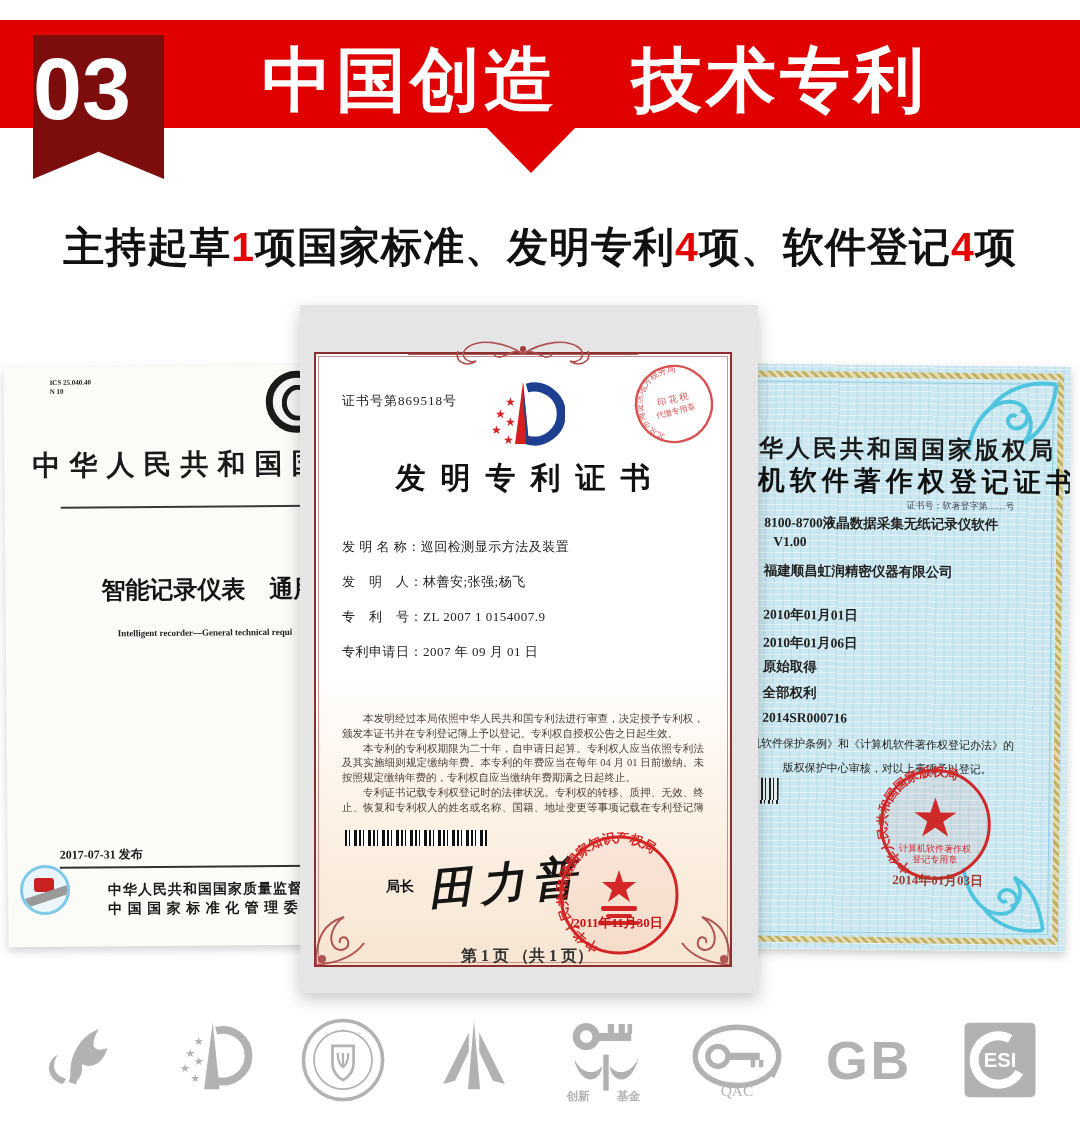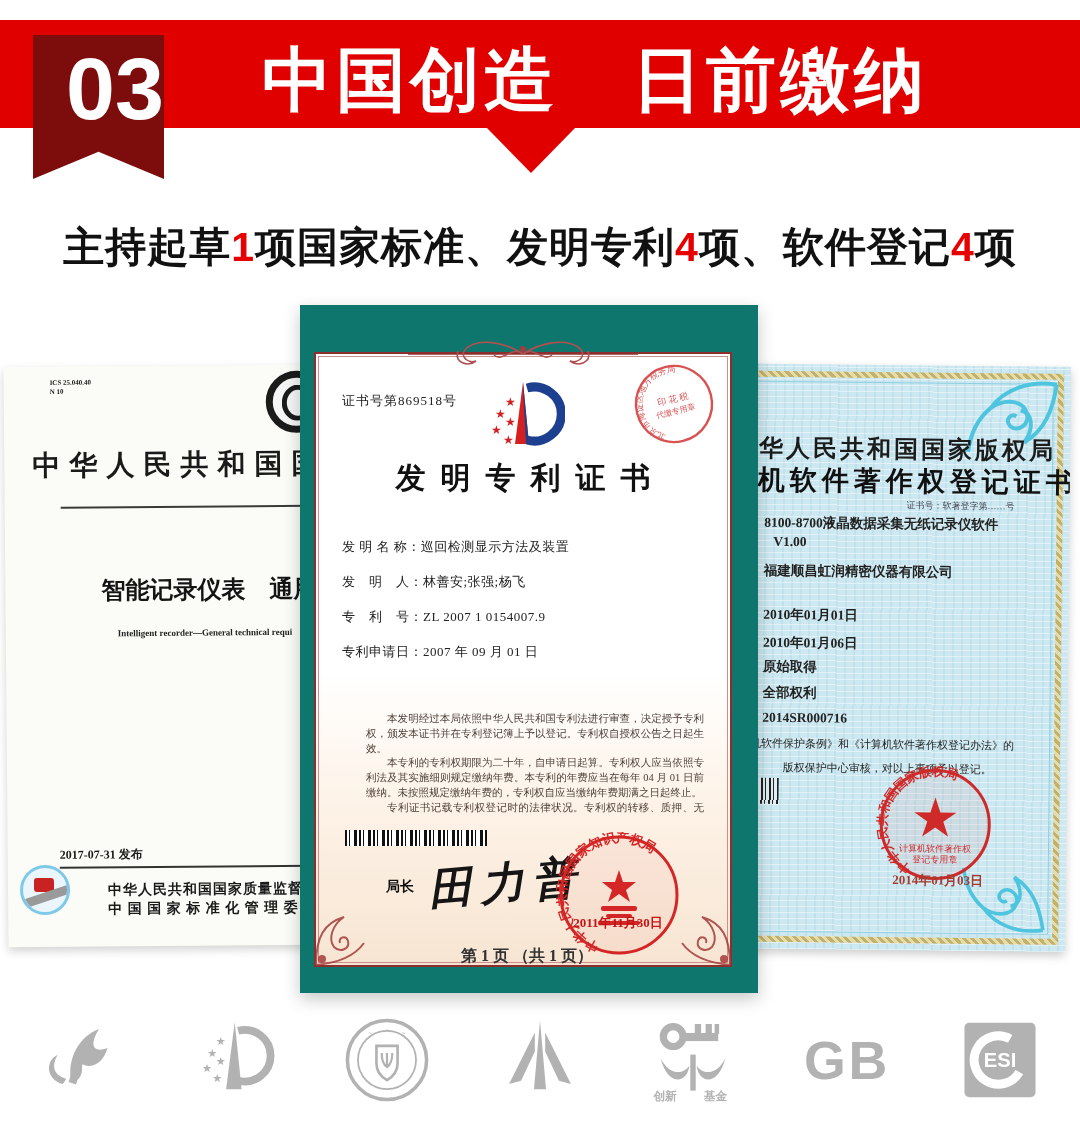--- a/index.html
+++ b/index.html
@@ -7,21 +7,21 @@
          font-family:"Liberation Sans",sans-serif;}
   
   .banner{position:absolute;top:20px;left:0;width:1080px;height:108px;background:#e00000;}
   .banner-title{position:absolute;top:22px;left:150px;right:40px;text-align:center;color:#fff;
                 font-size:70px;font-weight:bold;letter-spacing:4px;line-height:1.1;white-space:nowrap;}
   .pointer{position:absolute;top:127px;left:486px;width:0;height:0;
            border-left:45px solid transparent;border-right:45px solid transparent;
            border-top:46px solid #e00000;}
   .ribbon{position:absolute;top:35px;left:33px;width:131px;height:144px;background:#7d0d0d;
           clip-path:polygon(0 0,100% 0,100% 100%,50% 81%,0 100%);}
-  .ribbon-number{position:absolute;top:10px;left:0;width:100%;text-align:right;color:#fff;
+  .ribbon-number{position:absolute;top:10px;left:0;width:100%;text-align:left;color:#fff;
                  font-size:88px;font-weight:bold;line-height:1;}
   
   .subtitle{position:absolute;top:220px;left:0;width:1080px;text-align:center;
             font-size:41px;font-weight:bold;color:#111;letter-spacing:1px;white-space:nowrap;}
   .subtitle .red{color:#e60000;}
   
   .serif{font-family:"Liberation Serif","DejaVu Serif",serif;}
   
   .cert-left{position:absolute;left:6px;top:366px;width:304px;height:580px;background:#fbfbf8;
              box-shadow:0 4px 10px rgba(0,0,0,.18);transform:rotate(-0.5deg);z-index:1;overflow:hidden;}
@@ -37,34 +37,34 @@
   .cl-eng{position:absolute;left:112px;top:262px;font-size:9px;font-weight:bold;color:#222;white-space:nowrap;}
   .cl-date{position:absolute;left:52px;top:480px;right:-4px;border-bottom:2px solid #333;
            font-size:12px;font-weight:bold;color:#1a1a1a;padding-bottom:3px;}
   .cl-issuer{position:absolute;left:100px;top:514px;font-size:14px;font-weight:bold;color:#1a1a1a;
              line-height:19px;white-space:nowrap;letter-spacing:1px;}
   .cl-badge{position:absolute;left:12px;top:498px;width:44px;height:44px;border-radius:50%;
             border:3px solid #7ec8e8;background:#eaf6fc;overflow:hidden;}
   .cl-badge .blob{position:absolute;left:11px;top:10px;width:20px;height:14px;background:#c92222;border-radius:3px;}
   .cl-badge .band{position:absolute;left:-6px;top:24px;width:60px;height:9px;background:#9a9a9a;transform:rotate(-18deg);}
   
-  .cert-center{position:absolute;left:300px;top:305px;width:458px;height:688px;background:#0f766e;
+  .cert-center{position:absolute;left:300px;top:305px;width:458px;height:688px;background:#e5e5e5;
                box-shadow:0 6px 16px rgba(0,0,0,.22);z-index:3;}
   .cc-frame{position:absolute;left:14px;right:26px;top:47px;bottom:26px;border:2px solid #8d2f2f;
             background:linear-gradient(180deg,#ffffff 0%,#ffffff 52%,#fdf2e6 75%,#f7e5d2 100%);}
   .cc-frame::before{content:"";position:absolute;inset:2px;border:1px solid #c98f8f;pointer-events:none;}
   .cc-ornament{position:absolute;top:-17px;left:50%;transform:translateX(-50%);}
   .cc-certno{position:absolute;left:26px;top:38px;font-size:13px;color:#222;letter-spacing:1px;}
   .cc-logo{position:absolute;left:50%;transform:translateX(-50%);top:24px;}
   .cc-stamp{position:absolute;right:14px;top:8px;transform:rotate(-14deg);opacity:.9;}
   .cc-title{position:absolute;left:0;right:0;top:104px;text-align:center;font-size:30px;font-weight:bold;
             color:#111;letter-spacing:15px;text-indent:15px;}
   .cc-fields{position:absolute;left:26px;right:20px;top:184px;}
   .cc-field{height:35px;font-size:13px;color:#222;letter-spacing:.5px;}
-  .cc-paras{position:absolute;left:26px;right:26px;top:358px;height:104px;overflow:hidden;margin-left:24px;}
+  .cc-paras{position:absolute;left:26px;right:26px;top:358px;height:104px;overflow:hidden;}
   .cc-paras p{margin:0;text-indent:2em;font-size:10.5px;line-height:14.8px;color:#4c3e36;text-align:justify;}
   .cc-barcode{position:absolute;left:29px;top:476px;width:142px;height:16px;
               background:repeating-linear-gradient(90deg,#111 0 2px,#fff 2px 4px,#111 4px 5px,#fff 5px 9px,#111 9px 12px,#fff 12px 14px);}
   .cc-director{position:absolute;left:70px;top:524px;font-size:14px;font-weight:bold;color:#111;}
   .cc-sign{position:absolute;left:112px;top:500px;font-size:44px;font-weight:bold;font-style:italic;
            color:#151515;letter-spacing:8px;transform:rotate(-5deg);}
   .cc-seal{position:absolute;left:240px;top:478px;}
   .cc-sealdate{position:absolute;left:236px;top:560px;width:132px;text-align:center;
                font-size:13px;font-weight:bold;color:#c41414;}
   .cc-footer{position:absolute;left:8px;right:0;top:592px;text-align:center;font-size:16px;color:#333;font-weight:bold;}
@@ -103,21 +103,21 @@
   .logo svg{display:block;}
   .gray{fill:#b2b2b2;}
   .gray-s{stroke:#b2b2b2;fill:none;}
 </style>
 </head>
 <body>
 
 <div class="stage">
 
   <div class="banner">
-    <div class="banner-title">中国创造　日前缴纳</div>
+    <div class="banner-title">中国创造　技术专利</div>
   </div>
   <div class="pointer"></div>
   <div class="ribbon">
     <div class="ribbon-number">03</div>
   </div>
 
   <div class="subtitle"><span>主持起草</span><span class="red">1</span><span>项国家标准、发明专利</span><span class="red">4</span><span>项、软件登记</span><span class="red">4</span><span>项</span></div>
 
   <div class="cert-left serif">
     <div class="cl-ics">
@@ -334,20 +334,31 @@
         <rect class="gray" x="64" y="10" width="7" height="11"></rect>
         <rect class="gray" x="74" y="10" width="5" height="11"></rect>
         <path class="gray" d="M14 48 C24 68 40 66 46 56 C44 76 22 80 14 48 Z"></path>
         <path class="gray" d="M86 48 C76 68 60 66 54 56 C56 76 78 80 86 48 Z"></path>
         <rect class="gray" x="47" y="44" width="6" height="40"></rect>
         <text x="6" y="94" class="gray" font-size="13" font-weight="bold">创新</text>
         <text x="62" y="94" class="gray" font-size="13" font-weight="bold">基金</text>
       </svg>
     </div>
 
+    <div class="logo">
+      <svg width="100" height="84" viewBox="0 0 110 92">
+        <ellipse cx="55" cy="42" rx="46" ry="32" class="gray-s" stroke-width="6"></ellipse>
+        <circle cx="34" cy="42" r="11" class="gray-s" stroke-width="6"></circle>
+        <rect class="gray" x="44" y="38" width="36" height="8"></rect>
+        <rect class="gray" x="70" y="46" width="5" height="8"></rect>
+        <rect class="gray" x="79" y="46" width="5" height="8"></rect>
+        <polygon class="gray" points="88,60 102,52 96,66"></polygon>
+        <text x="55" y="86" text-anchor="middle" class="gray" font-size="17" font-family="Liberation Serif,serif">QAC</text>
+      </svg>
+    </div>
 
     <div class="logo">
       <svg width="104" height="70" viewBox="0 0 120 80">
         <text x="60" y="62" text-anchor="middle" class="gray" font-size="62" font-weight="bold" letter-spacing="3" font-family="Liberation Sans,sans-serif">GB</text>
       </svg>
     </div>
 
     <div class="logo">
       <svg width="82" height="84" viewBox="0 0 100 104">
         <rect class="gray" x="6" y="6" width="88" height="92" rx="6"></rect>

